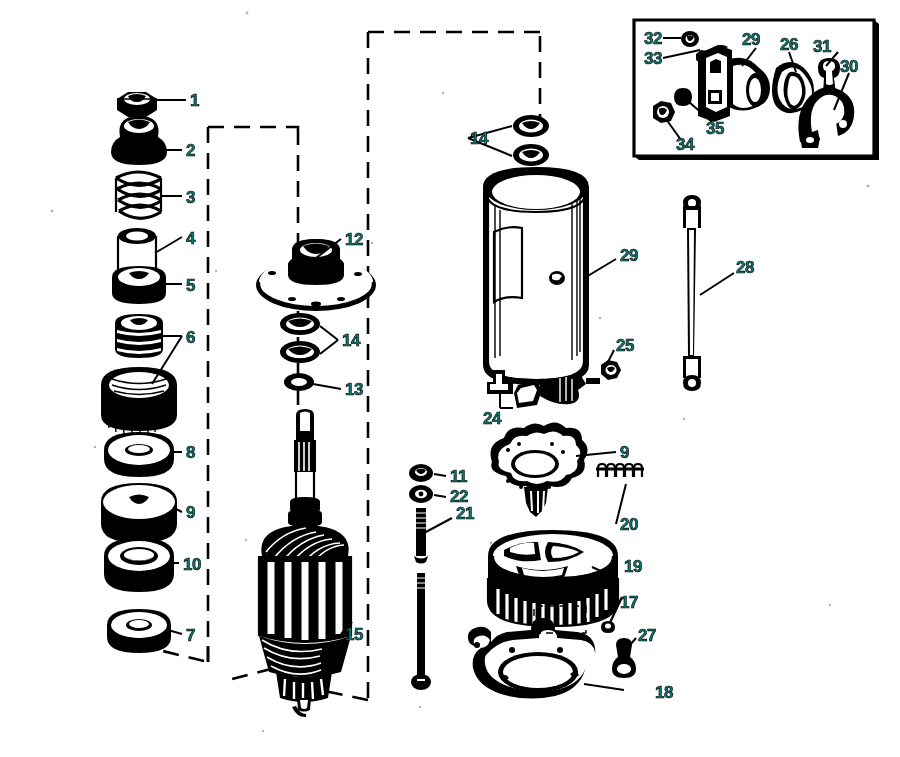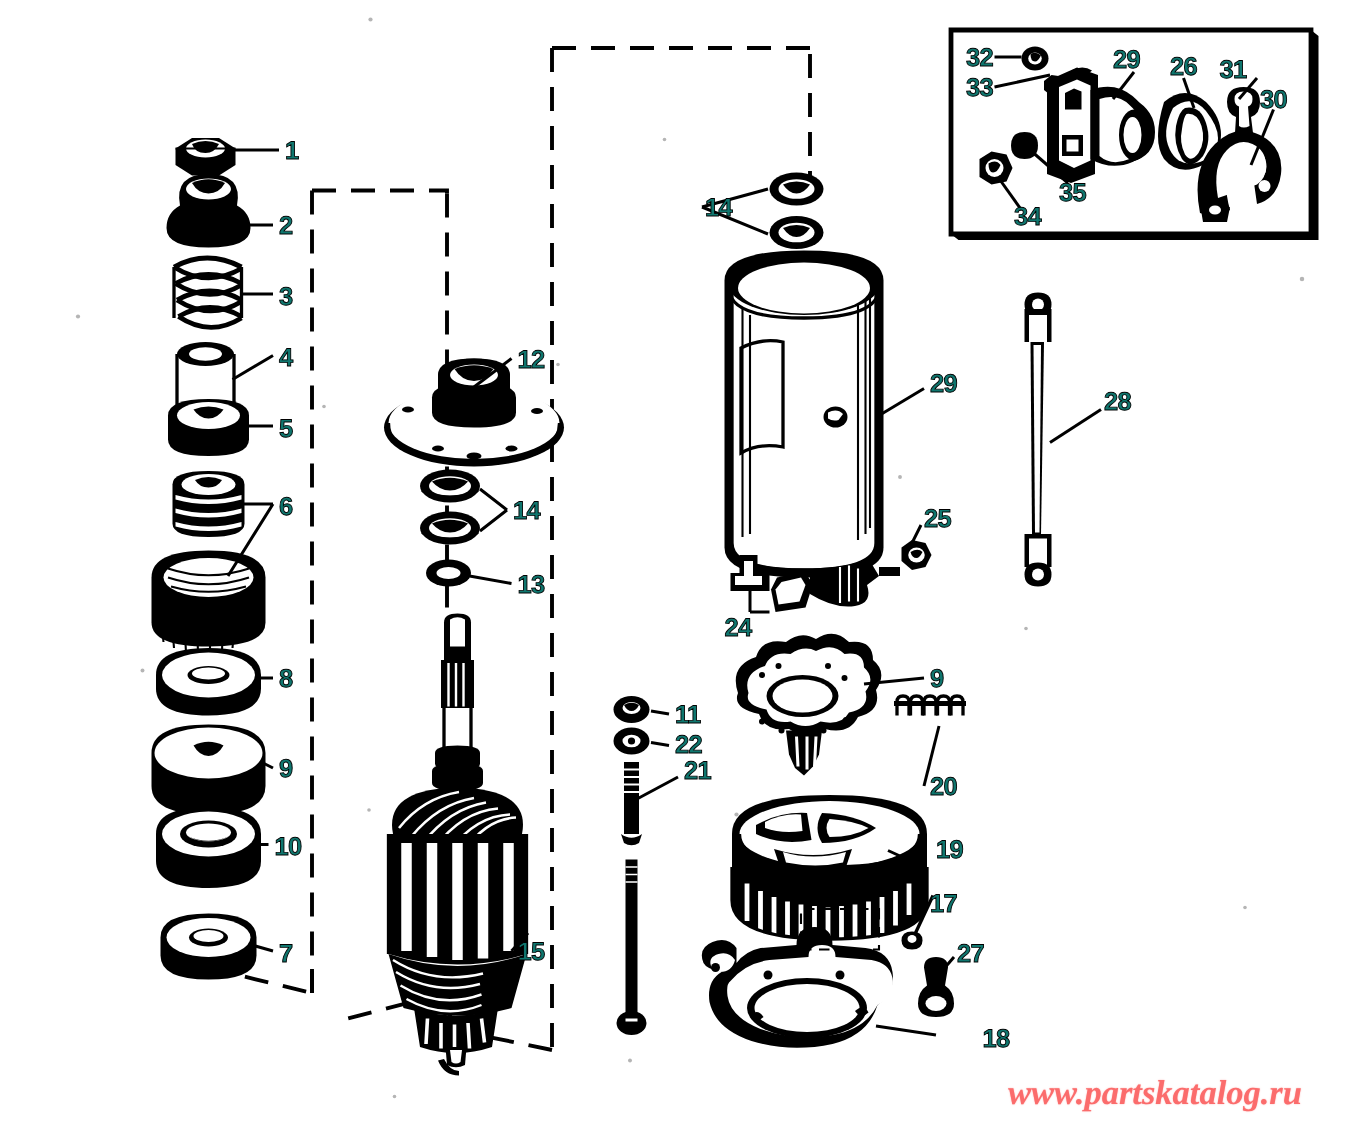--- a/index.html
+++ b/index.html
@@ -598,15 +598,14 @@
   <div class="callout" style="left:638px;top:627px">27</div>
   <div class="callout" style="left:736px;top:259px">28</div>
   <div class="callout" style="left:742px;top:31px">29</div>
   <div class="callout" style="left:840px;top:58px">30</div>
   <div class="callout" style="left:813px;top:38px">31</div>
   <div class="callout" style="left:644px;top:30px">32</div>
   <div class="callout" style="left:644px;top:50px">33</div>
   <div class="callout" style="left:676px;top:136px">34</div>
   <div class="callout" style="left:706px;top:120px">35</div>
 
-  <div id="watermark">www.partskatalog.ru</div>
 
 </div>
 
 </body></html>

